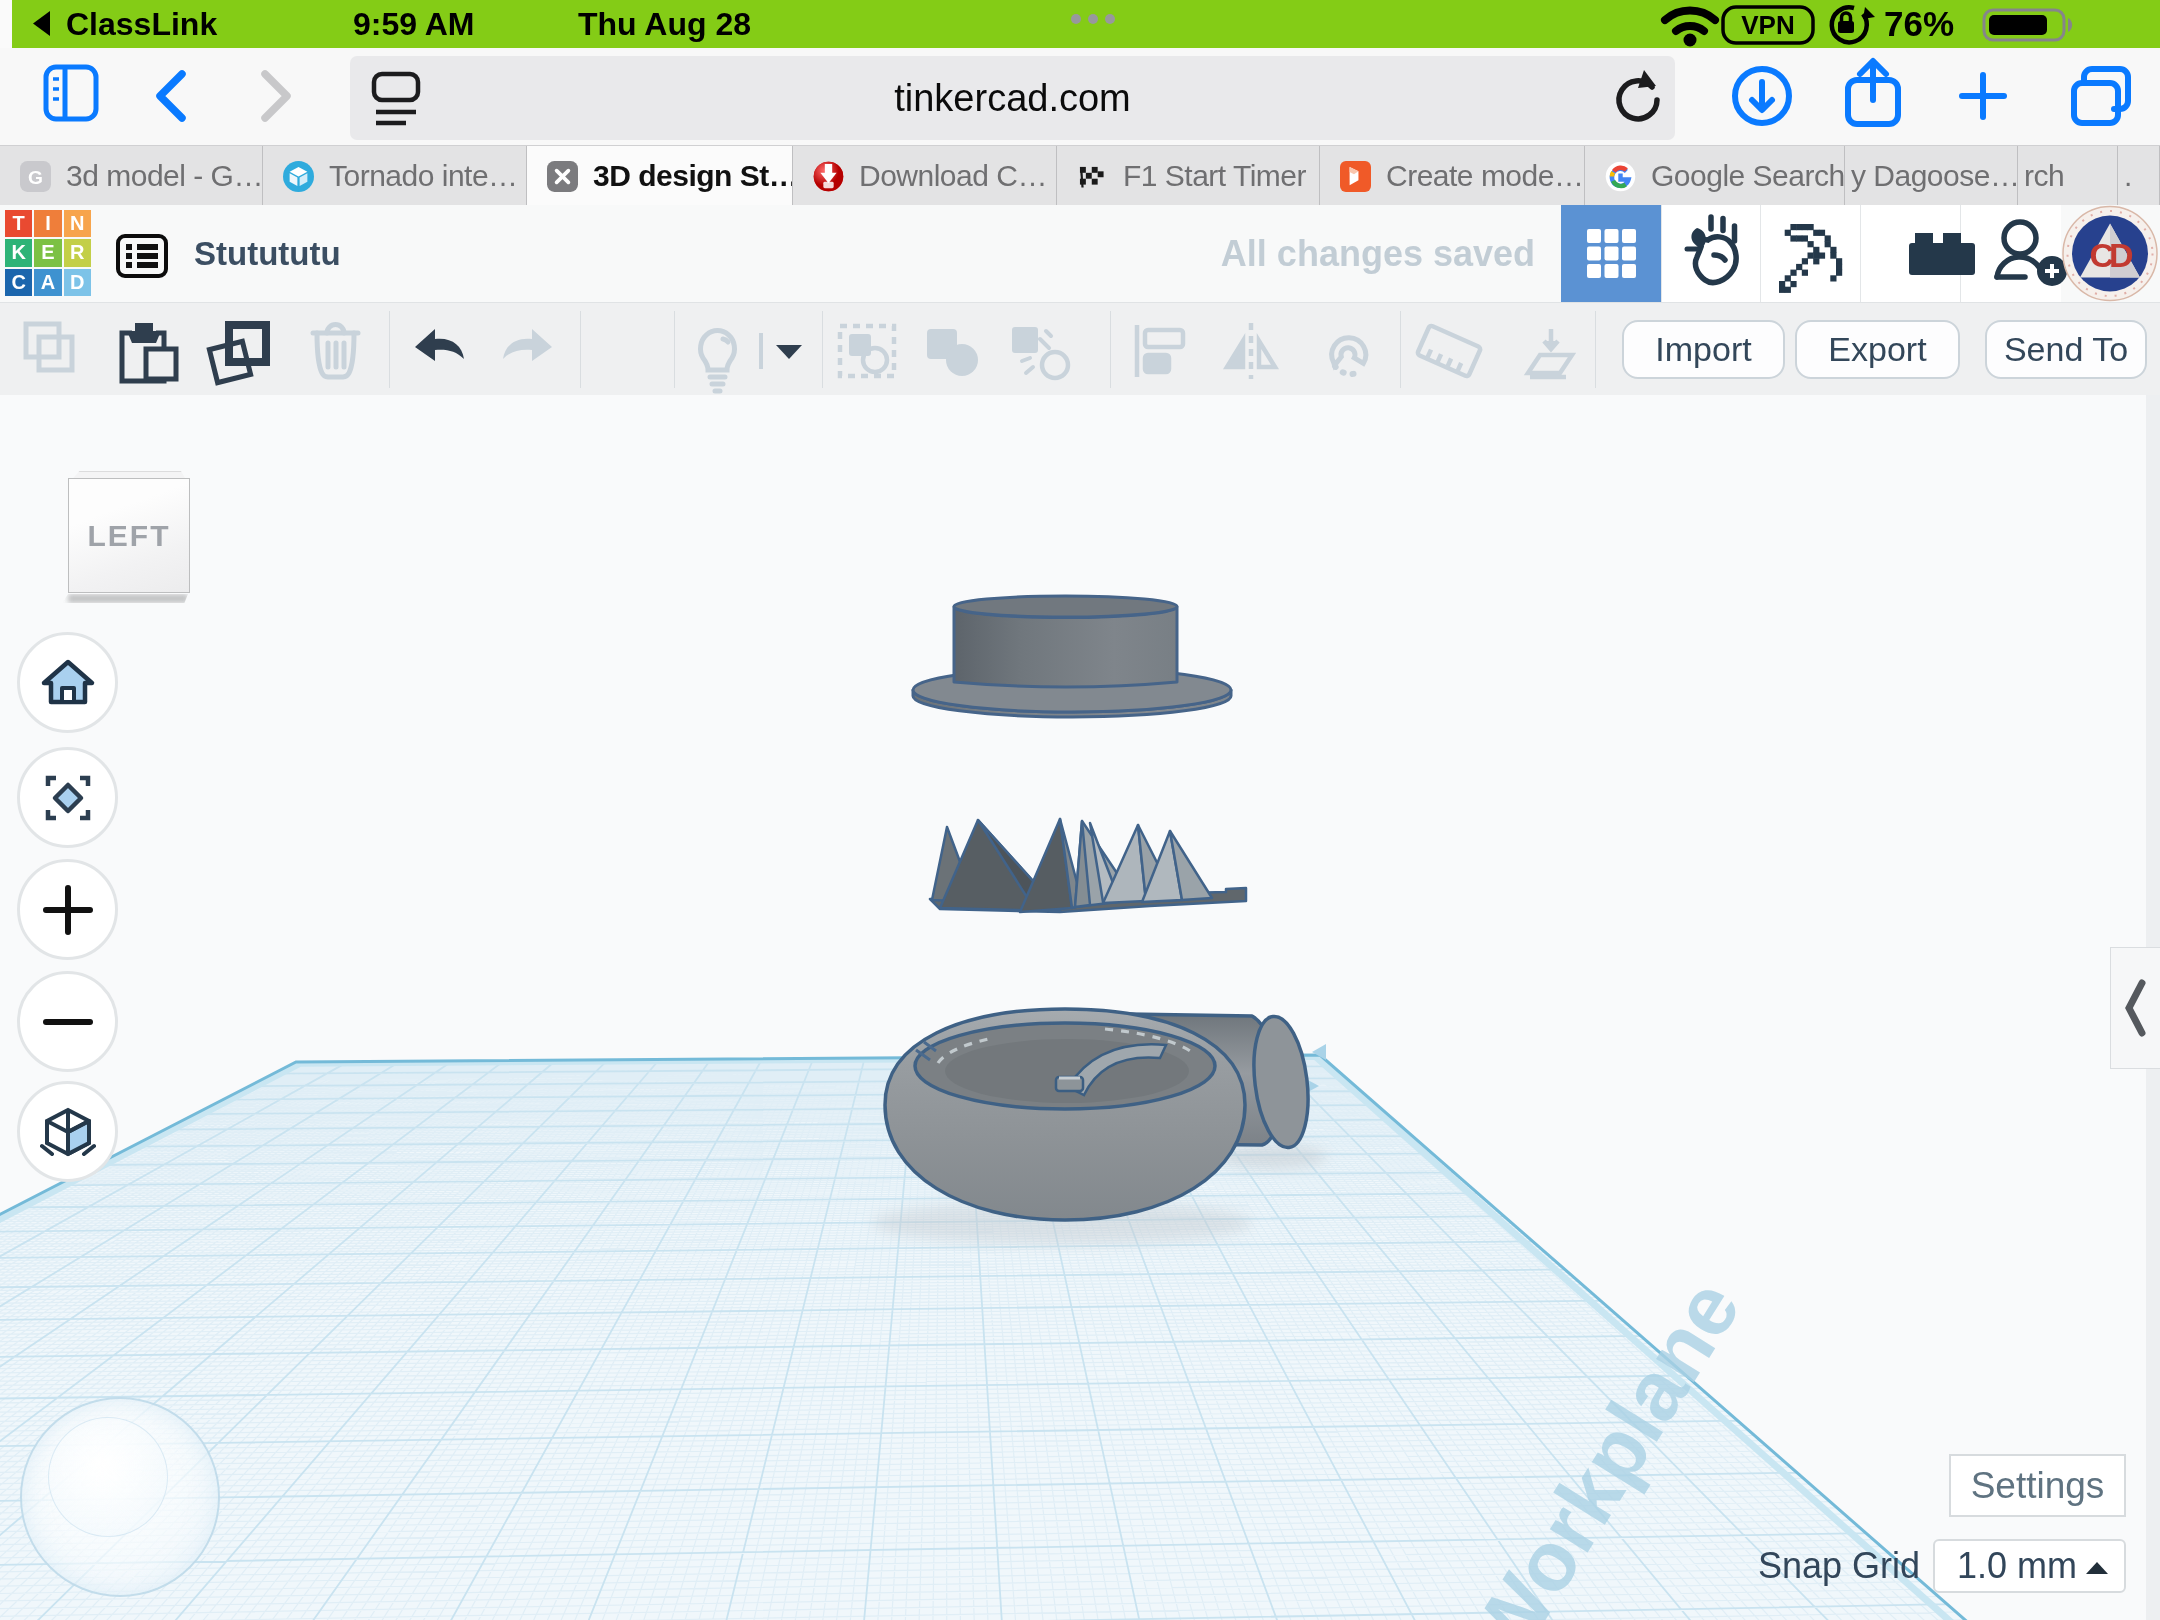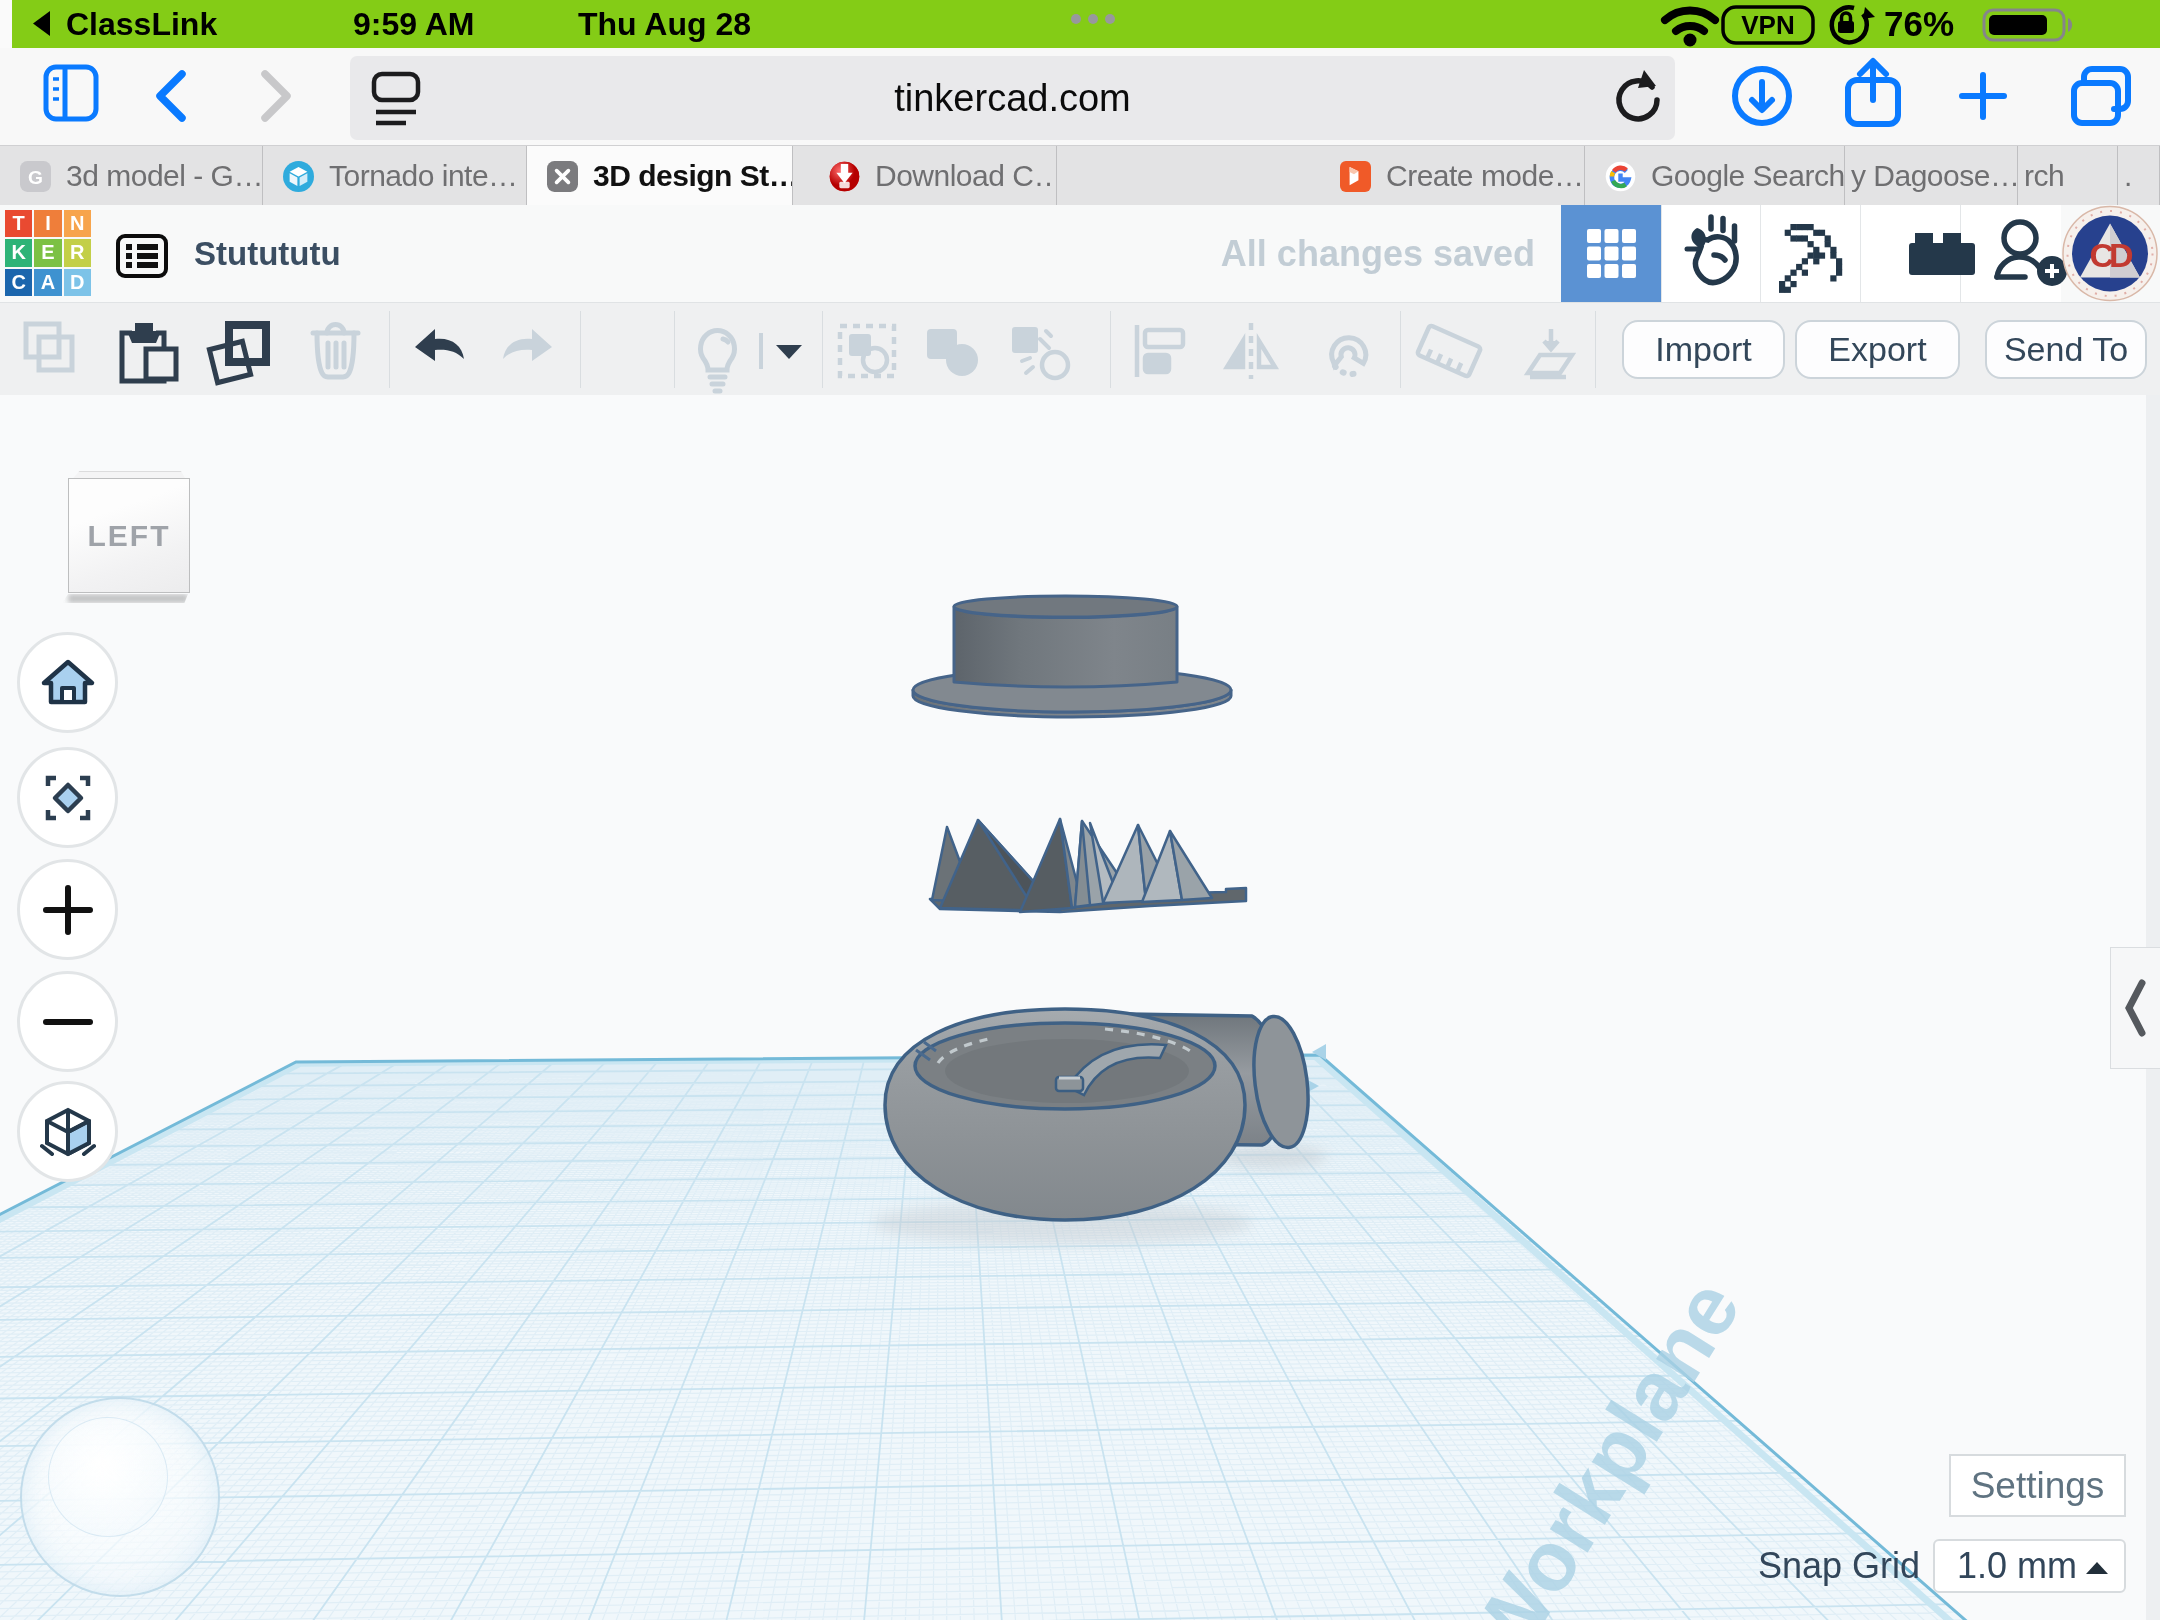--- a/index.html
+++ b/index.html
@@ -137,29 +137,42 @@
           <path d="M9,16.5 L19.5,22.3 L19.5,34 L9,28 Z" fill="#eef7fc"></path>
           <path d="M33,16.5 L22.5,22.3 L22.5,34 L33,28 Z" fill="#d3ecf8"></path>
         </svg></div>
       <div class="txt">Tornado inte…</div>
     </div><div class="tab active" style="left:527px;width:266px;padding-left:20px">
       <div class="fav"><svg width="31" height="31" viewBox="0 0 42 42">
           <rect x="0" y="0" width="42" height="42" rx="10" fill="#7b7b7e"></rect>
           <path d="M13,13 L29,29 M29,13 L13,29" stroke="#fff" stroke-width="5" stroke-linecap="round"></path>
         </svg></div>
       <div class="txt">3D design St…</div>
-    </div><div class="tab" style="left:793px;width:264px;padding-left:36px">
+    </div><div class="tab" style="left:793px;width:264px;padding-left:20px">
       <div class="fav"><svg width="31" height="31" viewBox="0 0 42 42">
           <circle cx="21" cy="21" r="20" fill="#c00"></circle>
           <circle cx="21" cy="21" r="20" fill="url(#favdl)"></circle>
           <rect x="16" y="4" width="10" height="16" fill="#fff"></rect>
           <path d="M10,16 L32,16 L21,30 Z" fill="#fff"></path>
           <rect x="14" y="28" width="14" height="9" rx="2" fill="#fff" opacity=".85"></rect>
         </svg></div>
       <div class="txt">Download C…</div>
+    </div><div class="tab" style="left:1057px;width:263px;padding-left:20px">
+      <div class="fav"><svg width="31" height="31" viewBox="0 0 42 42">
+          <g fill="#1a1a1a">
+            <rect x="4" y="8" width="8" height="8"></rect>
+            <rect x="20" y="8" width="8" height="8"></rect>
+            <rect x="12" y="16" width="8" height="8"></rect>
+            <rect x="28" y="14" width="8" height="8"></rect>
+            <rect x="4" y="24" width="8" height="8"></rect>
+            <rect x="20" y="24" width="8" height="8"></rect>
+            <path d="M4,8 L6,36 L9,36 L7,8 Z"></path>
+          </g>
+        </svg></div>
+      <div class="txt">F1 Start Timer</div>
     </div><div class="tab" style="left:1585px;width:260px;padding-left:20px">
       <div class="fav"><svg width="31" height="31" viewBox="0 0 42 42">
           <circle cx="21" cy="21" r="20" fill="#fff"></circle>
           <path d="M21,17 v8 h11 a11.5,11.5 0 1 1 -3,-11" fill="none" stroke="#4285F4" stroke-width="6"></path>
           <path d="M11,27 a11.5,11.5 0 0 0 17,5" fill="none" stroke="#34A853" stroke-width="6"></path>
           <path d="M9.5,21 a11.5,11.5 0 0 1 1.5,-6" fill="none" stroke="#FBBC05" stroke-width="6"></path>
           <path d="M12,14 a11.5,11.5 0 0 1 17,-2" fill="none" stroke="#EA4335" stroke-width="6"></path>
         </svg></div>
       <div class="txt">Google Search</div>
     </div><div class="tab" style="left:1320px;width:265px;padding-left:20px">

